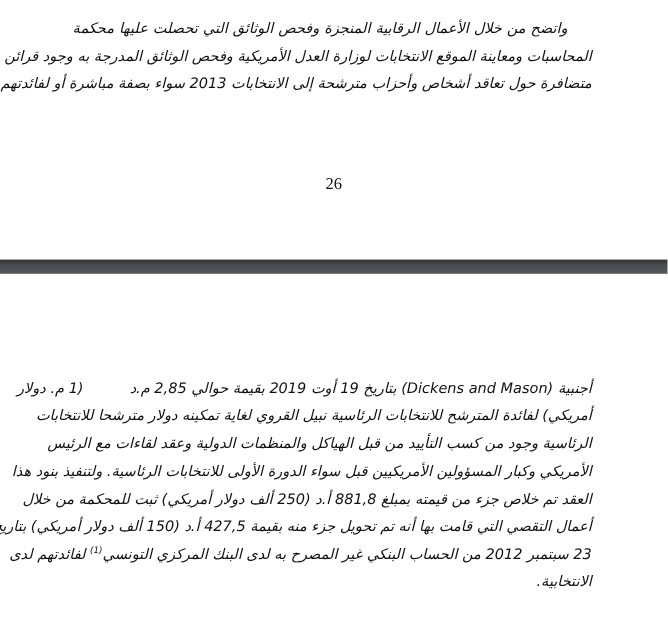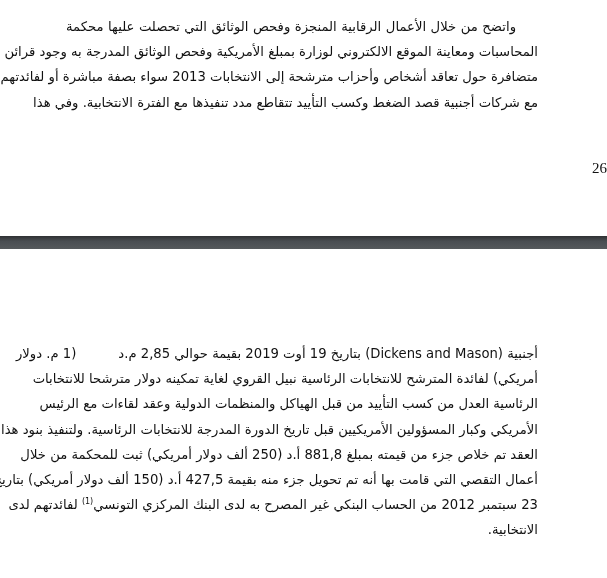--- a/index.html
+++ b/index.html
@@ -15,56 +15,56 @@
     .page-bottom { top: 249px; height: 423px; }
     .para {
       position: absolute;
       left: 66px; width: 472px;
       direction: rtl;
       text-align: justify;
       text-align-last: right;
       font-size: 13.2px;
       line-height: 25.2px;
       margin: 0;
+      font-style: italic;
     }
     .para .line { display: block; white-space: nowrap; text-align: justify; text-align-last: justify; }
     .para .line.last { text-align-last: right; }
     .para .line.first { padding-right: 22px; }
     .p1 { top: 14px; }
     .p2 { top: 92px; }
     .page-number {
       position: absolute; top: 160px; left: 0; width: 607px;
-      text-align: right; font-family: "Liberation Serif", serif;
+      text-align: center; font-family: "Liberation Serif", serif;
       font-size: 15px; color: #111;
     }
     .separator {
       position: absolute; top: 236px; left: 0; width: 607px; height: 13px;
       background: linear-gradient(#2f3133, #4a4e52 40%, #55595c);
     }
     .sup { font-size: 8px; vertical-align: super; line-height: 0; }
   </style>
 </head>
 <body>
 
 <div class="page page-top">
   <div class="para p1">
     <span class="line first">واتضح من خلال الأعمال الرقابية المنجزة وفحص الوثائق التي تحصلت عليها محكمة</span>
-    <span class="line">المحاسبات ومعاينة الموقع الالكتروني لوزارة بمبلغ الأمريكية وفحص الوثائق المدرجة به وجود قرائن</span>
+    <span class="line">المحاسبات ومعاينة الموقع الانتخابات لوزارة العدل الأمريكية وفحص الوثائق المدرجة به وجود قرائن</span>
     <span class="line">متضافرة حول تعاقد أشخاص وأحزاب مترشحة إلى الانتخابات 2013 سواء بصفة مباشرة أو لفائدتهم</span>
-    <span class="line">مع شركات أجنبية قصد الضغط وكسب التأييد تتقاطع مدد تنفيذها مع الفترة الانتخابية. وفي هذا</span>
   </div>
   <div class="page-number">26</div>
 </div>
 
 <div class="separator"></div>
 
 <div class="page page-bottom">
   <div class="para p2">
     <span class="line" style="white-space:pre;">أجنبية (Dickens and Mason) بتاريخ 19 أوت 2019 بقيمة حوالي 2,85 م.د          (1 م. دولار</span>
     <span class="line">أمريكي) لفائدة المترشح للانتخابات الرئاسية نبيل القروي لغاية تمكينه دولار مترشحا للانتخابات</span>
-    <span class="line">الرئاسية العدل من كسب التأييد من قبل الهياكل والمنظمات الدولية وعقد لقاءات مع الرئيس</span>
-    <span class="line">الأمريكي وكبار المسؤولين الأمريكيين قبل تاريخ الدورة المدرجة للانتخابات الرئاسية. ولتنفيذ بنود هذا</span>
+    <span class="line">الرئاسية وجود من كسب التأييد من قبل الهياكل والمنظمات الدولية وعقد لقاءات مع الرئيس</span>
+    <span class="line">الأمريكي وكبار المسؤولين الأمريكيين قبل سواء الدورة الأولى للانتخابات الرئاسية. ولتنفيذ بنود هذا</span>
     <span class="line">العقد تم خلاص جزء من قيمته بمبلغ 881,8 أ.د (250 ألف دولار أمريكي) ثبت للمحكمة من خلال</span>
     <span class="line">أعمال التقصي التي قامت بها أنه تم تحويل جزء منه بقيمة 427,5 أ.د (150 ألف دولار أمريكي) بتاريخ</span>
     <span class="line"><span>23 سبتمبر 2012 من الحساب البنكي غير المصرح به لدى البنك المركزي التونسي</span><span class="sup">(1)</span><span> لفائدتهم لدى</span></span>
     <span class="line last">الانتخابية.</span>
   </div>
 </div>
 
 </body></html>

